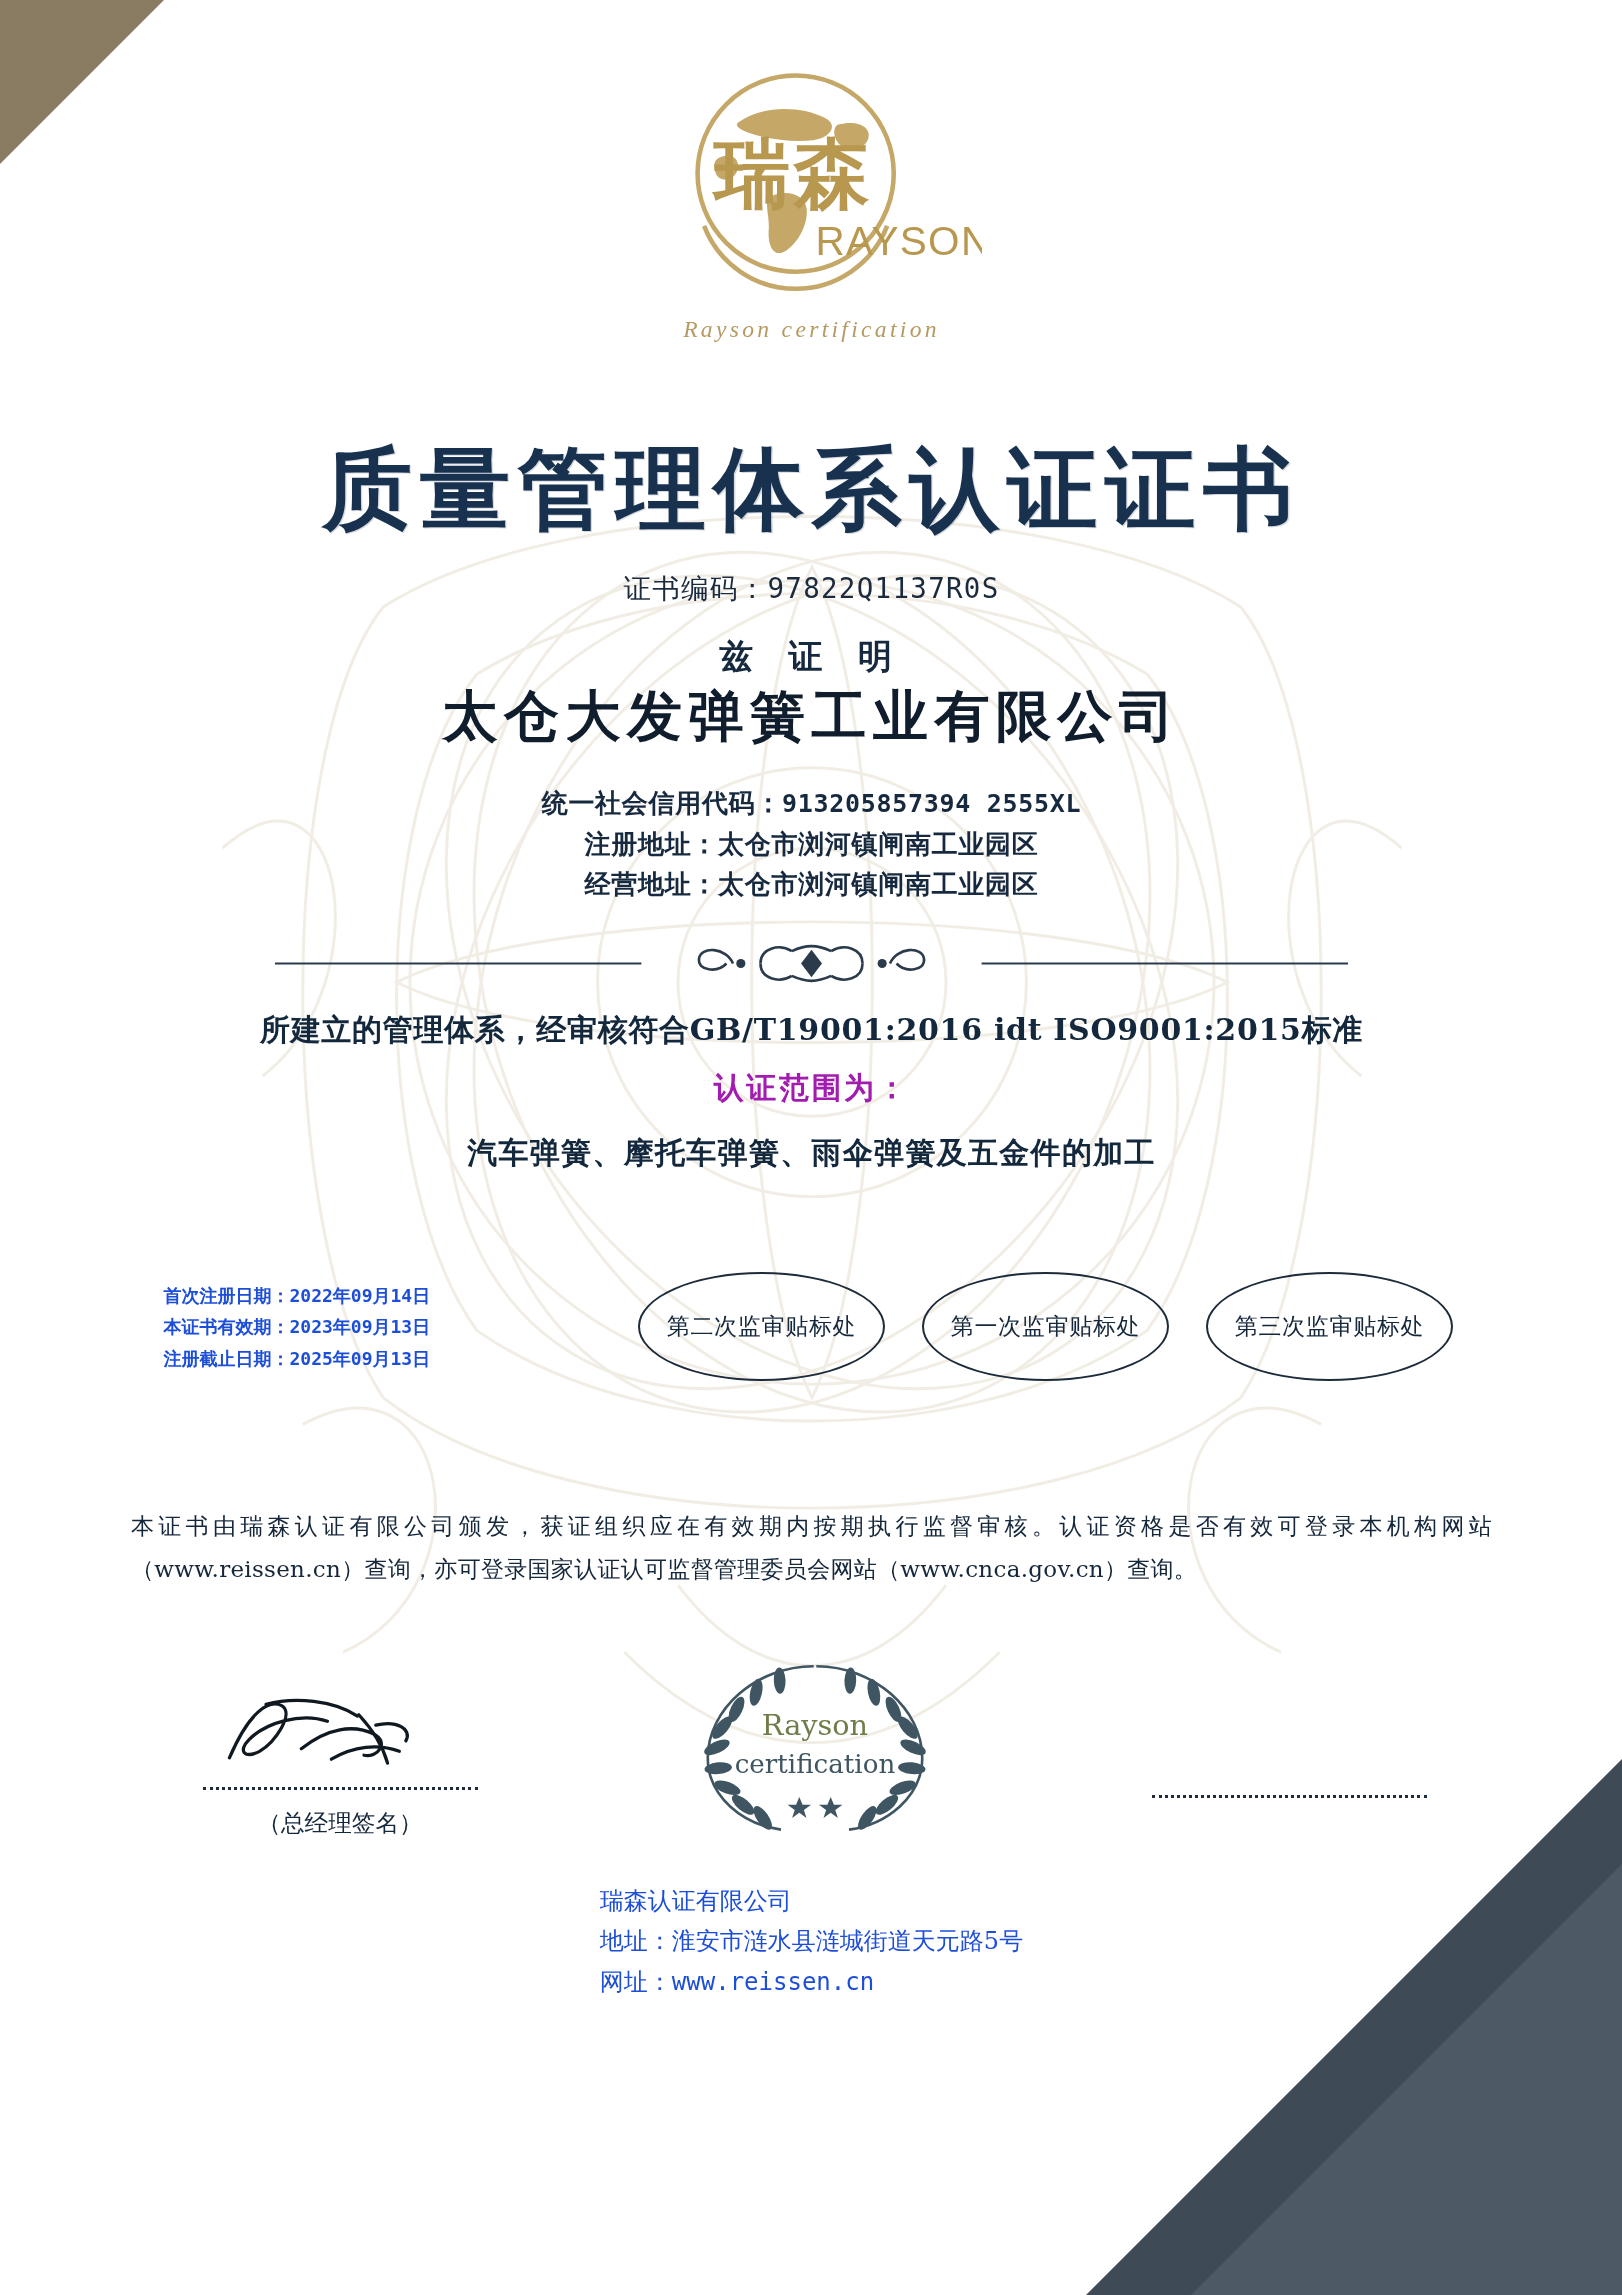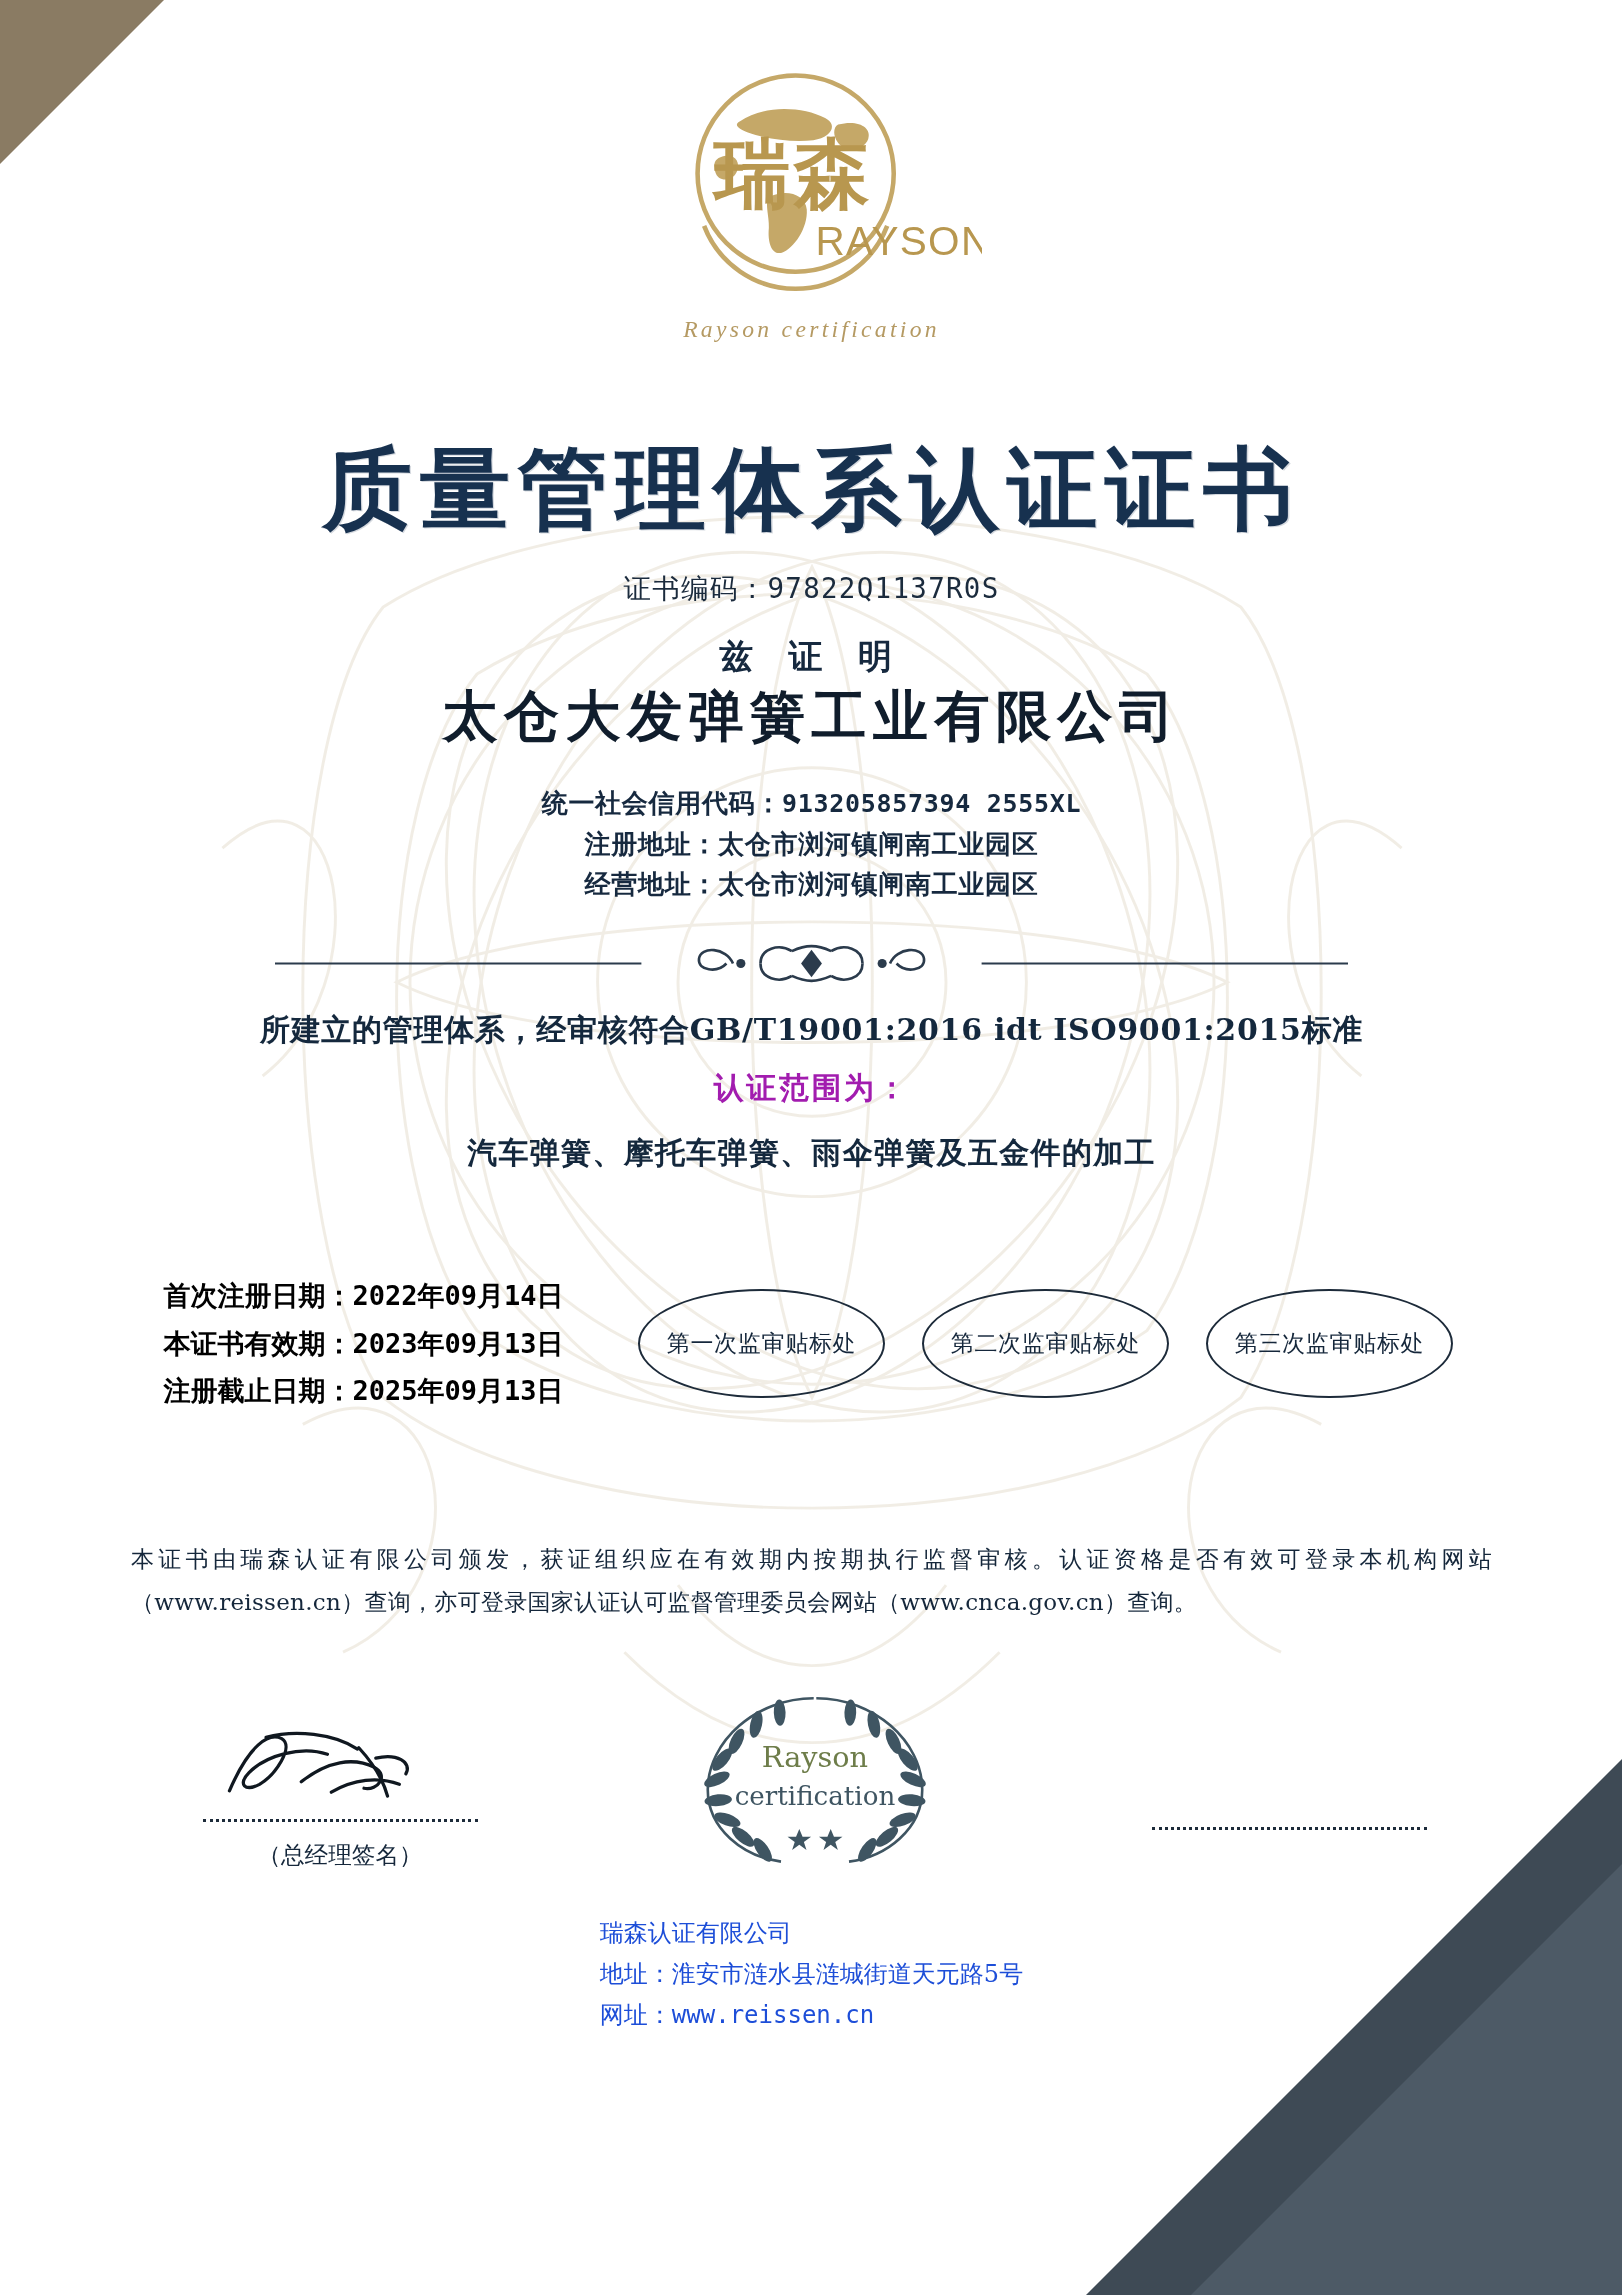--- a/index.html
+++ b/index.html
@@ -180,23 +180,23 @@
   .dates-row {
     margin-top: 98px;
     width: 1309px;
     display: flex;
     align-items: center;
     justify-content: space-between;
   }
   .dates {
     font-family: "DejaVu Serif", serif;
     font-weight: bold;
-    font-size: 27px;
+    font-size: 18px;
     line-height: 1.75;
-    color: #000000;
+    color: #1d4ed8;
     white-space: nowrap;
     padding-left: 6.5px;
   }
   .dates .mono {
     font-family: "DejaVu Sans Mono", monospace;
   }
   .ovals {
     display: flex;
     gap: 37px;
     padding-right: 13px;
@@ -384,22 +384,22 @@
         <span>首次注册日期：</span><span class="mono">2022年09月14日</span>
       </div>
       <div>
         <span>本证书有效期：</span><span class="mono">2023年09月13日</span>
       </div>
       <div>
         <span>注册截止日期：</span><span class="mono">2025年09月13日</span>
       </div>
     </div>
     <div class="ovals">
+      <div class="oval">第二次监审贴标处</div>
       <div class="oval">第一次监审贴标处</div>
-      <div class="oval">第二次监审贴标处</div>
       <div class="oval">第三次监审贴标处</div>
     </div>
   </div>
 
   <div class="footnote">本证书由瑞森认证有限公司颁发，获证组织应在有效期内按期执行监督审核。认证资格是否有效可登录本机构网站（www.reissen.cn）查询，亦可登录国家认证认可监督管理委员会网站（www.cnca.gov.cn）查询。</div>
 
   <div class="sign-band">
 
     <div class="sign-left">
       <div class="sign-img">

